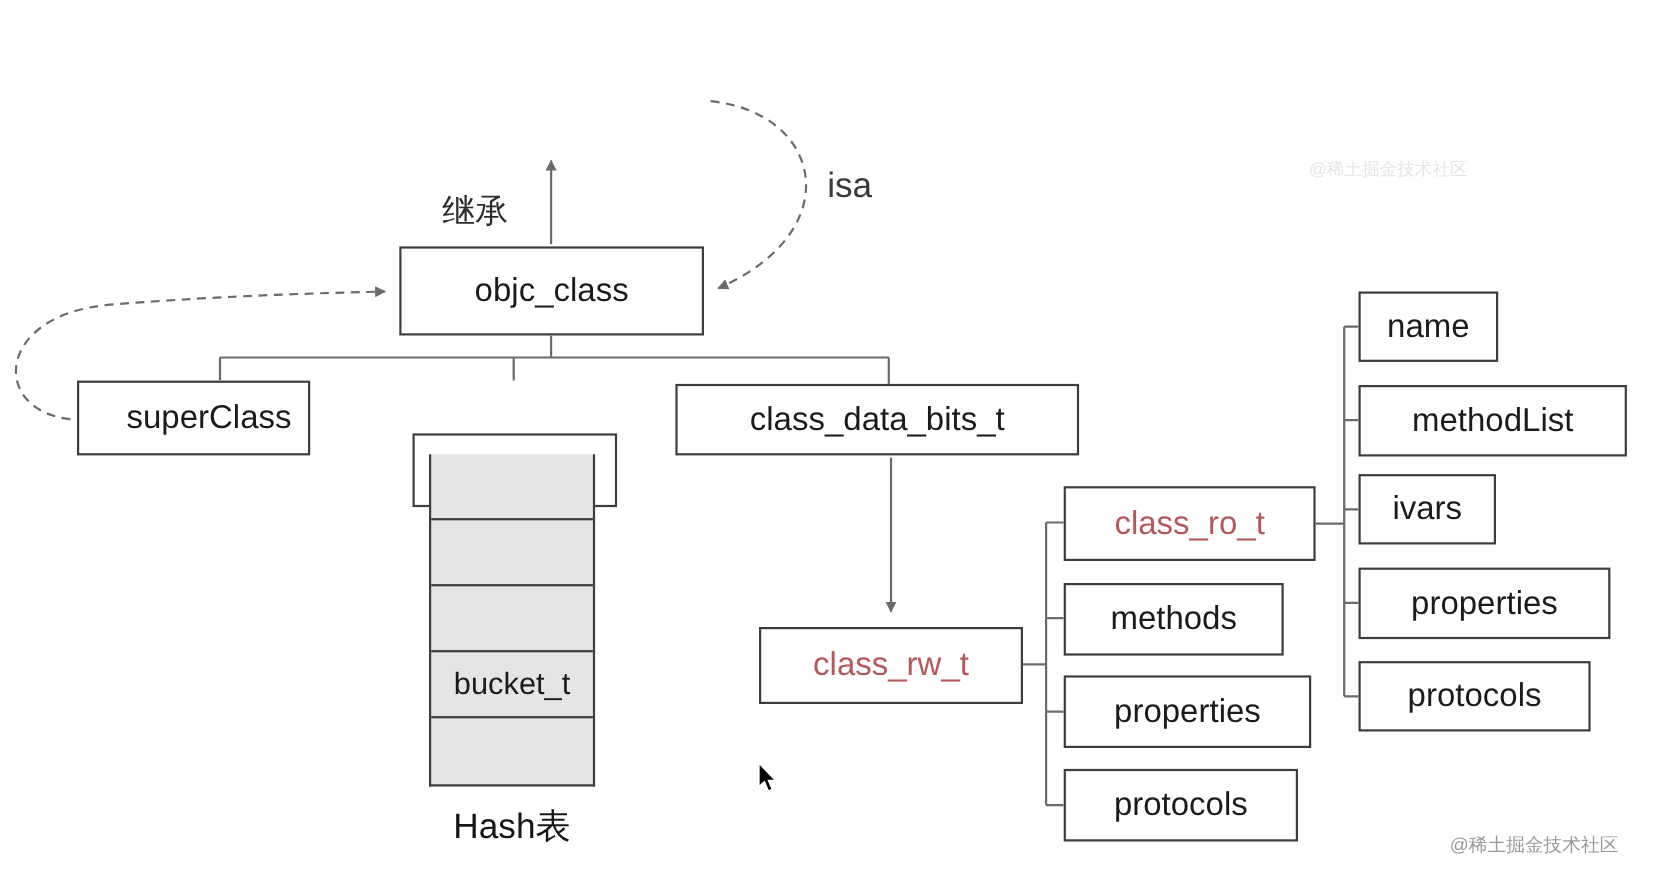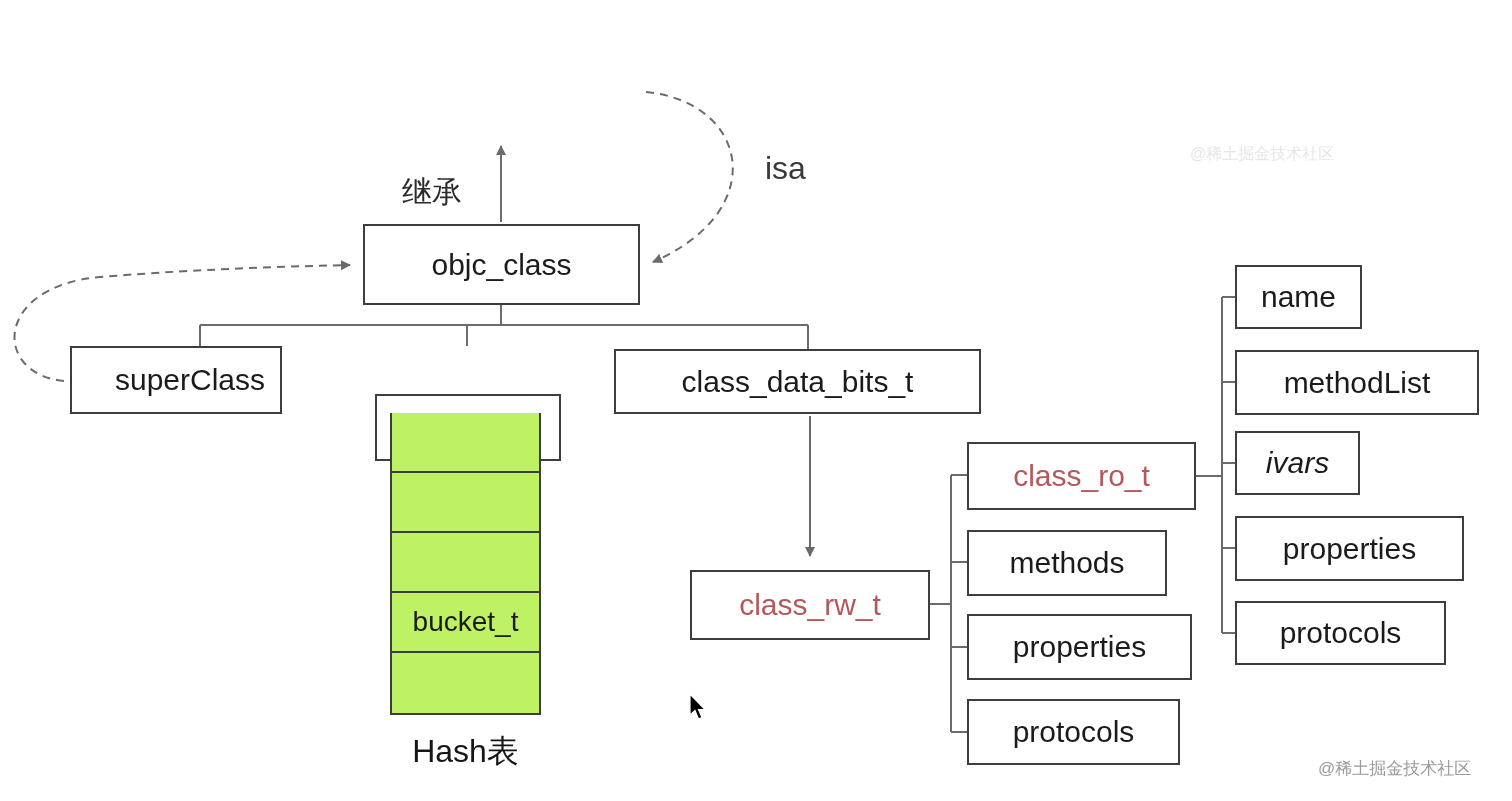--- a/index.html
+++ b/index.html
@@ -48,21 +48,21 @@
     position: absolute;
     color: #2e2e2e;
     white-space: nowrap;
   }
   .cache-table {
     position: absolute;
     left: 390px; top: 413px;
     width: 151px;
     border: 2px solid var(--border);
     border-top: none;
-    background: #bef264;
+    background: #e5e5e5;
   }
   .cache-row {
     height: 60px;
     border-bottom: 2px solid var(--border);
     display: flex;
     align-items: center;
     justify-content: center;
     font-size: 28px;
     color: #1b1b1b;
   }
@@ -99,26 +99,26 @@
   .n-superclass       { left: 70px;  top: 346px; width: 212px; height: 68px; padding-left: 28px; }
   .n-cache-t          { left: 375px; top: 346px; width: 186px; height: 67px; margin-top: 48px; }
   .n-class-data-bits  { left: 614px; top: 349px; width: 367px; height: 65px; }
   .n-class-rw-t       { left: 690px; top: 570px; width: 240px; height: 70px; }
   .n-class-ro-t       { left: 967px; top: 442px; width: 229px; height: 68px; }
   .n-rw-methods       { left: 967px; top: 530px; width: 200px; height: 66px; }
   .n-rw-properties    { left: 967px; top: 614px; width: 225px; height: 66px; }
   .n-rw-protocols     { left: 967px; top: 699px; width: 213px; height: 66px; }
   .n-ro-name          { left: 1235px; top: 265px; width: 127px; height: 64px; }
   .n-ro-methodlist    { left: 1235px; top: 350px; width: 244px; height: 65px; }
-  .n-ro-ivars         { left: 1235px; top: 431px; width: 125px; height: 64px; font-style: italic; }
+  .n-ro-ivars         { left: 1235px; top: 431px; width: 125px; height: 64px; }
   .n-ro-properties    { left: 1235px; top: 516px; width: 229px; height: 65px; }
   .n-ro-protocols     { left: 1235px; top: 601px; width: 211px; height: 64px; }
 
   .l-inherit { left: 402px; top: 172px; font-size: 30px; color: #2b2b2b; }
-  .l-isa     { left: 752px; top: 150px; font-size: 32px; color: #3a3a3a; margin-left: 13px; }
+  .l-isa     { left: 752px; top: 150px; font-size: 32px; color: #3a3a3a; }
 </style>
 </head>
 <body>
 
 <div class="canvas">
 
   <svg class="wires" viewBox="0 0 1512 801">
     <defs>
       <marker id="arrowhead" markerWidth="12" markerHeight="12" refX="9" refY="5" orient="auto" markerUnits="userSpaceOnUse">
         <path d="M0,0 L10,5 L0,10 Z"></path>

